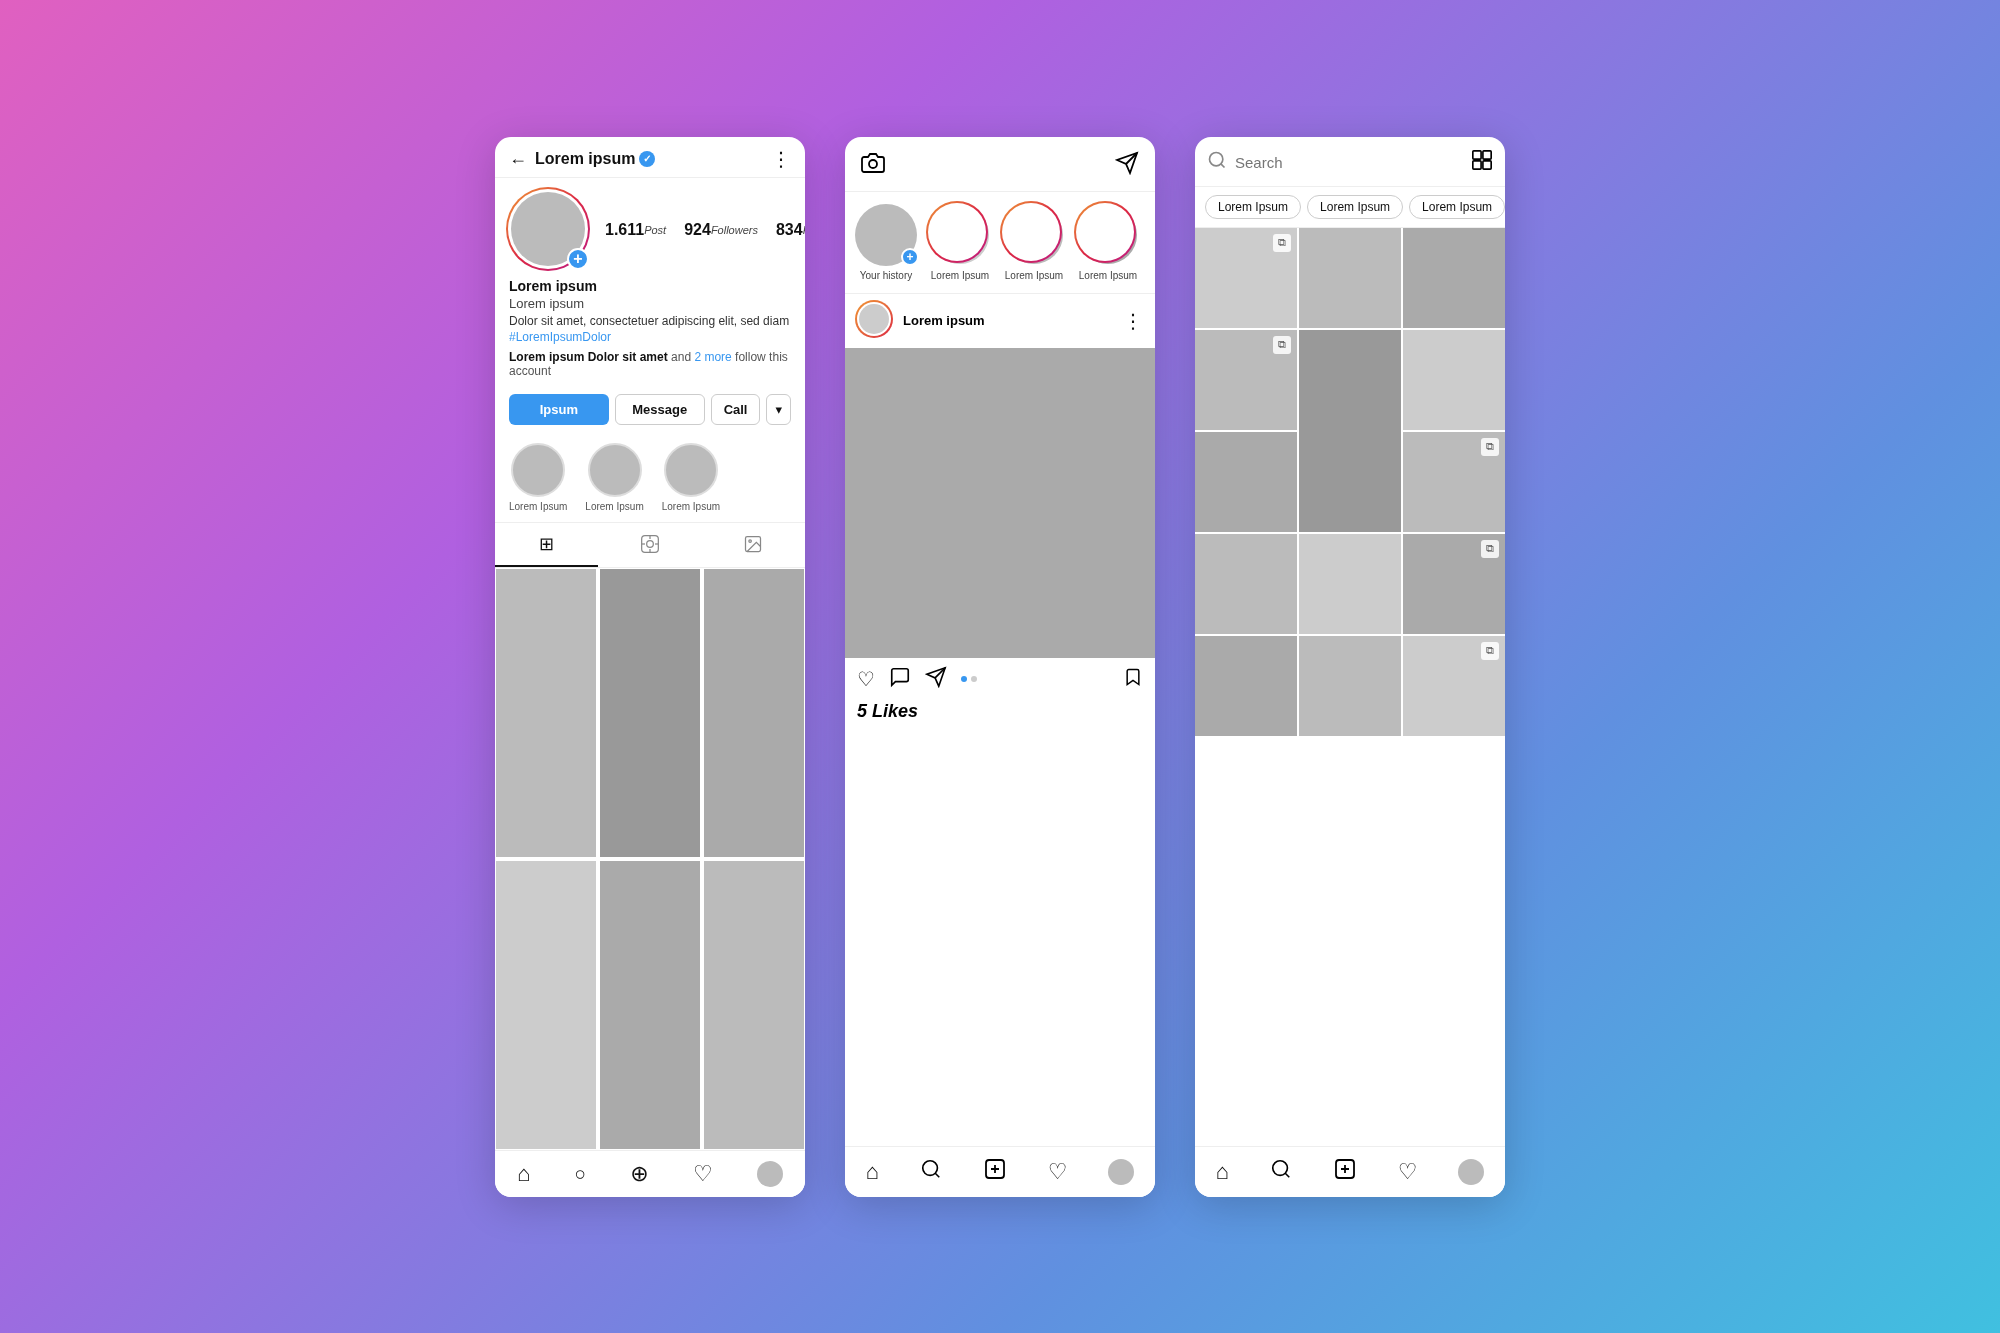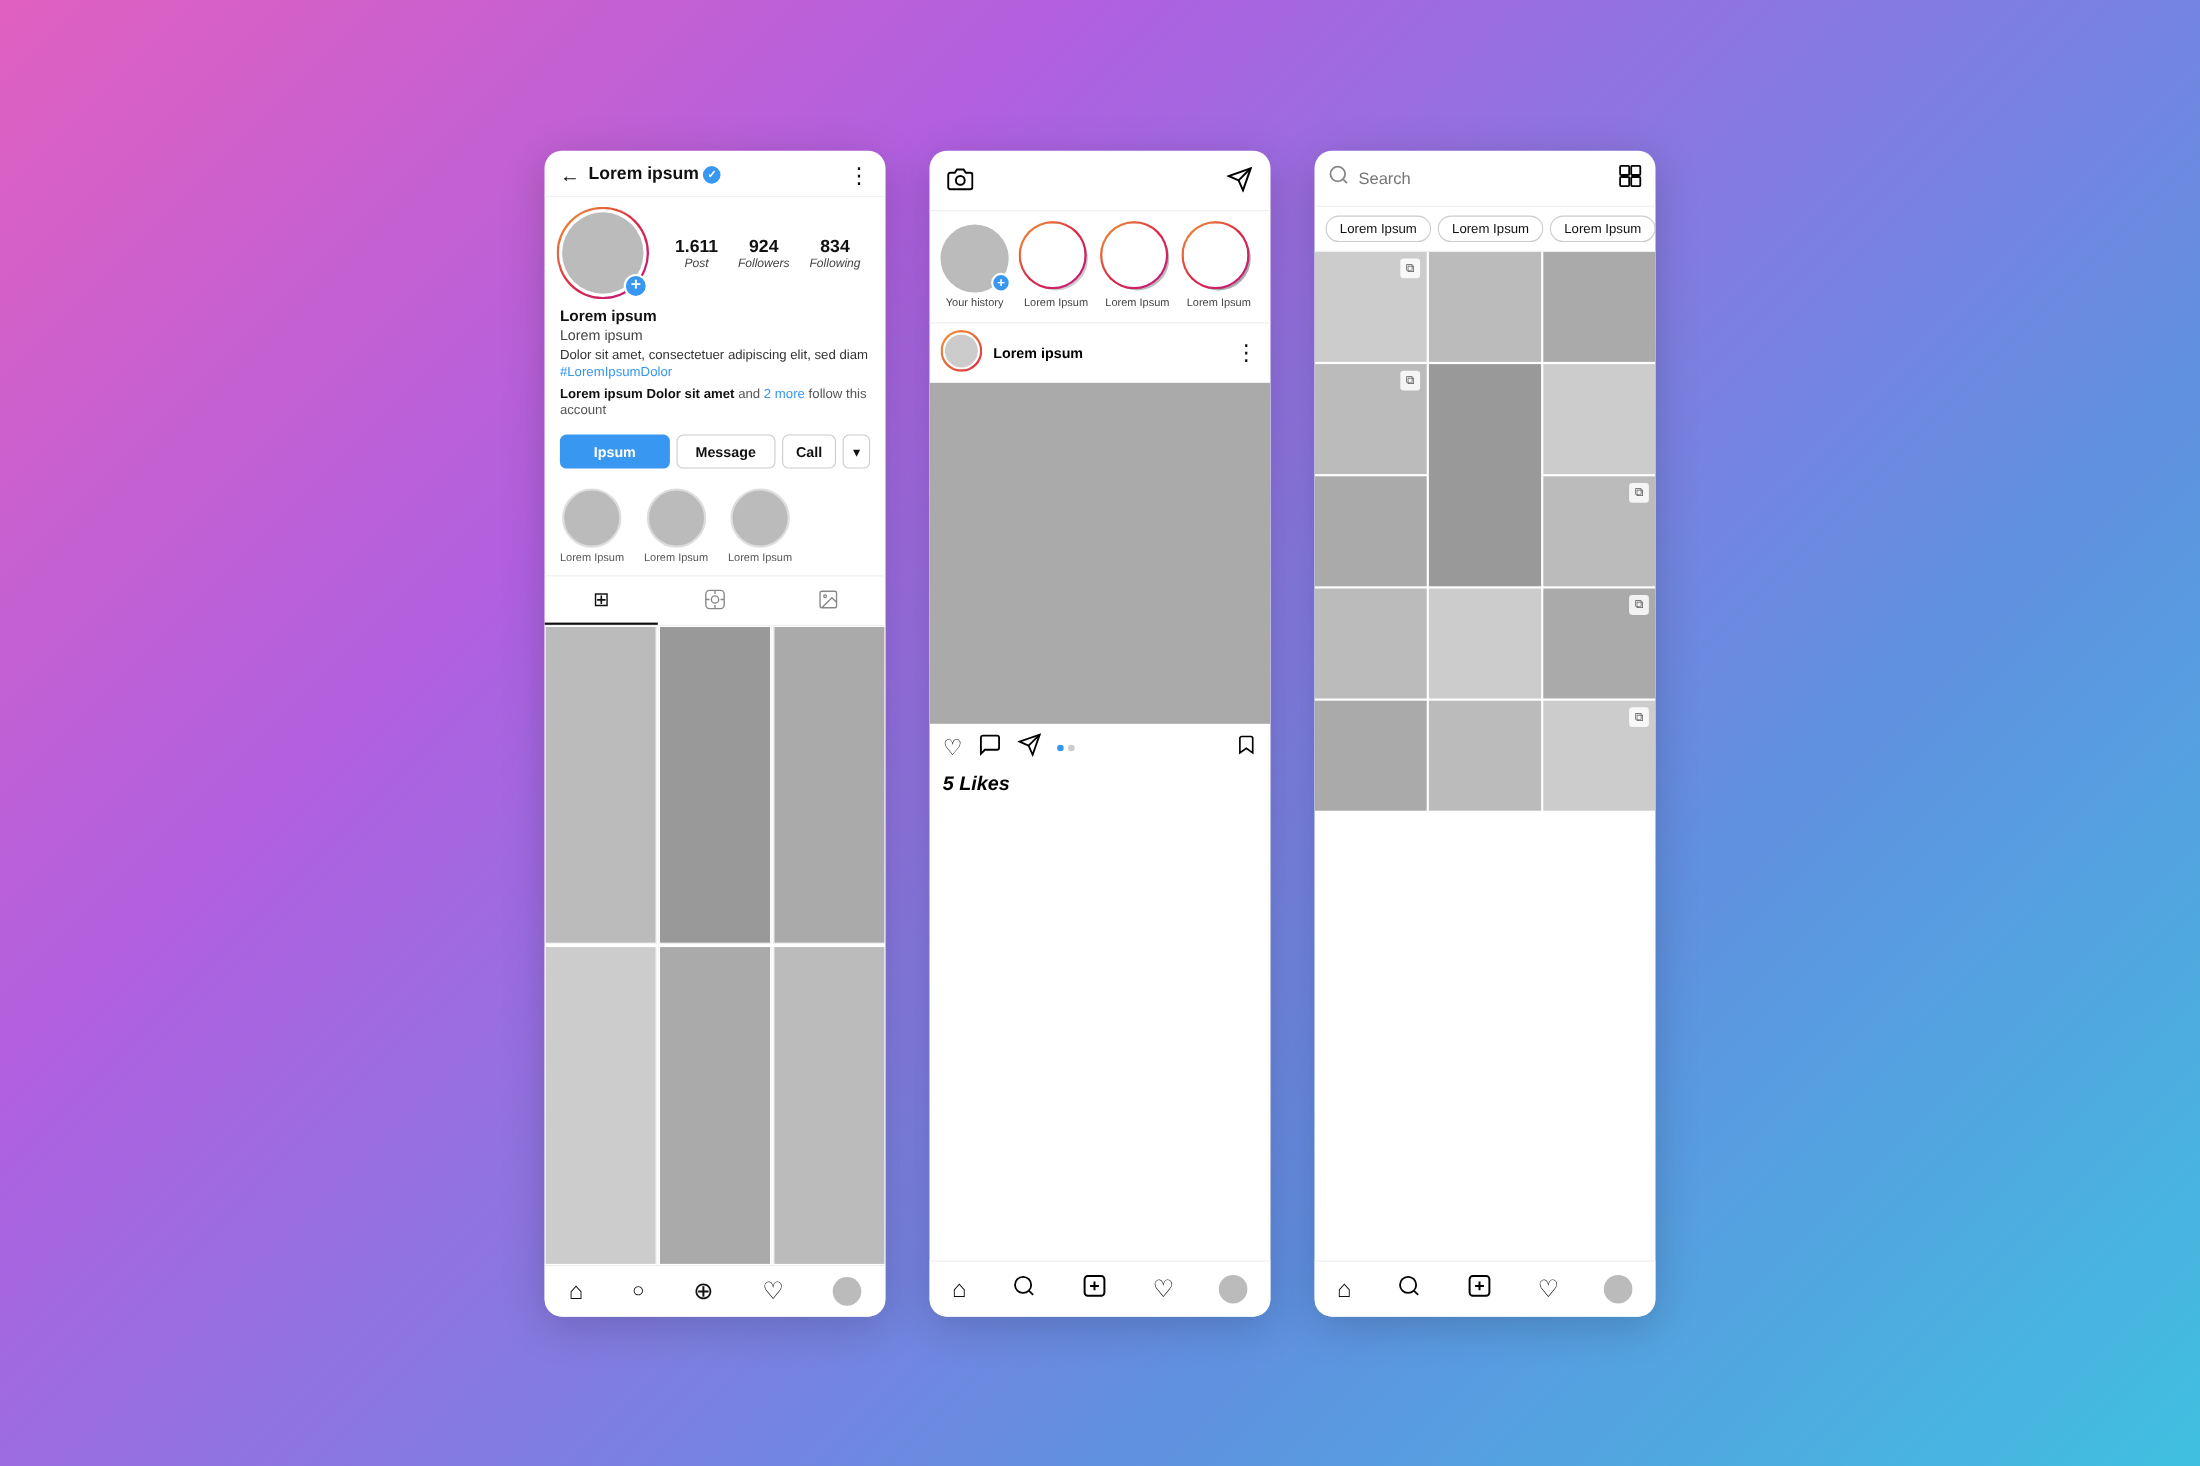--- a/index.html
+++ b/index.html
@@ -108,21 +108,20 @@
       line-height: 1;
     }
     .stats-row {
       display: flex;
       gap: 18px;
       flex: 1;
       justify-content: center;
     }
     .stat-item {
       display: flex;
-      flex-direction: column;
       align-items: center;
     }
     .stat-num {
       font-size: 16px;
       font-weight: 700;
       color: #111;
     }
     .stat-label {
       font-size: 11px;
       color: #444;
@@ -343,20 +342,21 @@
       padding: 0 12px 8px;
       font-size: 12px;
       color: #333;
       line-height: 1.5;
     }
     .post-caption strong { font-weight: 700; }
 
     
     .search-header {
       display: flex;
+      align-items: center;
       gap: 8px;
       padding: 12px 12px 10px;
       border-bottom: 1px solid #eee;
     }
     .search-icon-wrap {
       font-size: 18px;
       color: #888;
     }
     .search-input {
       flex: 1;

